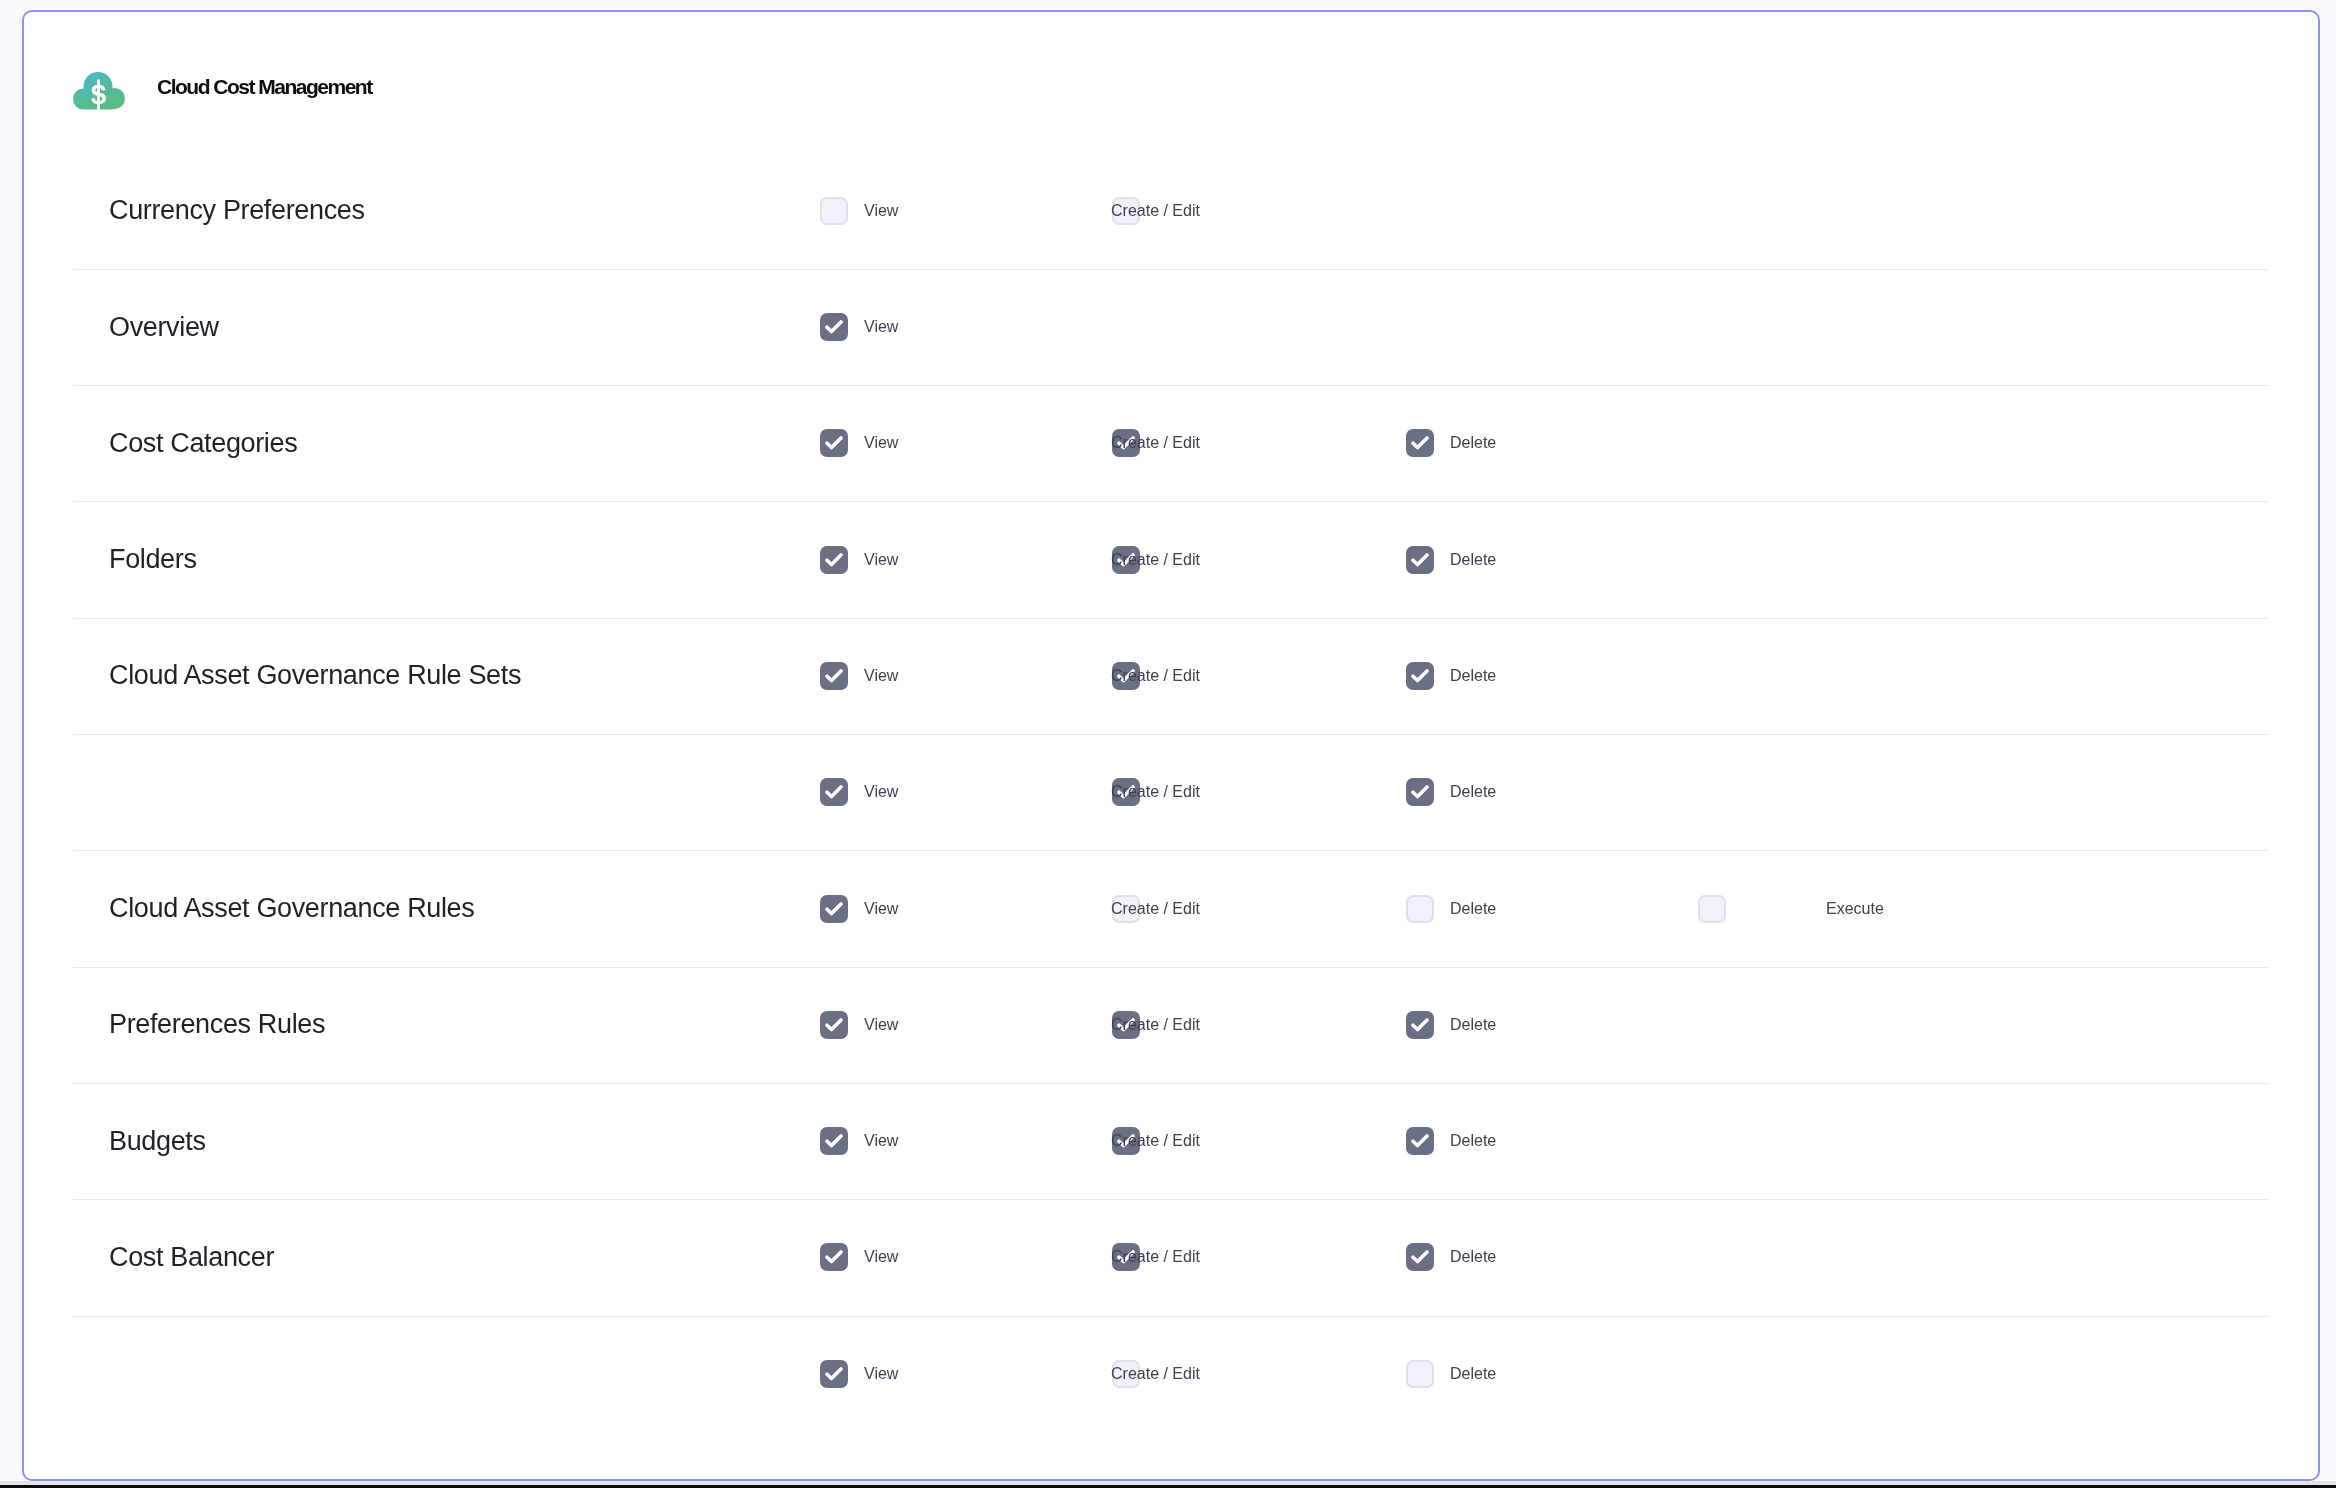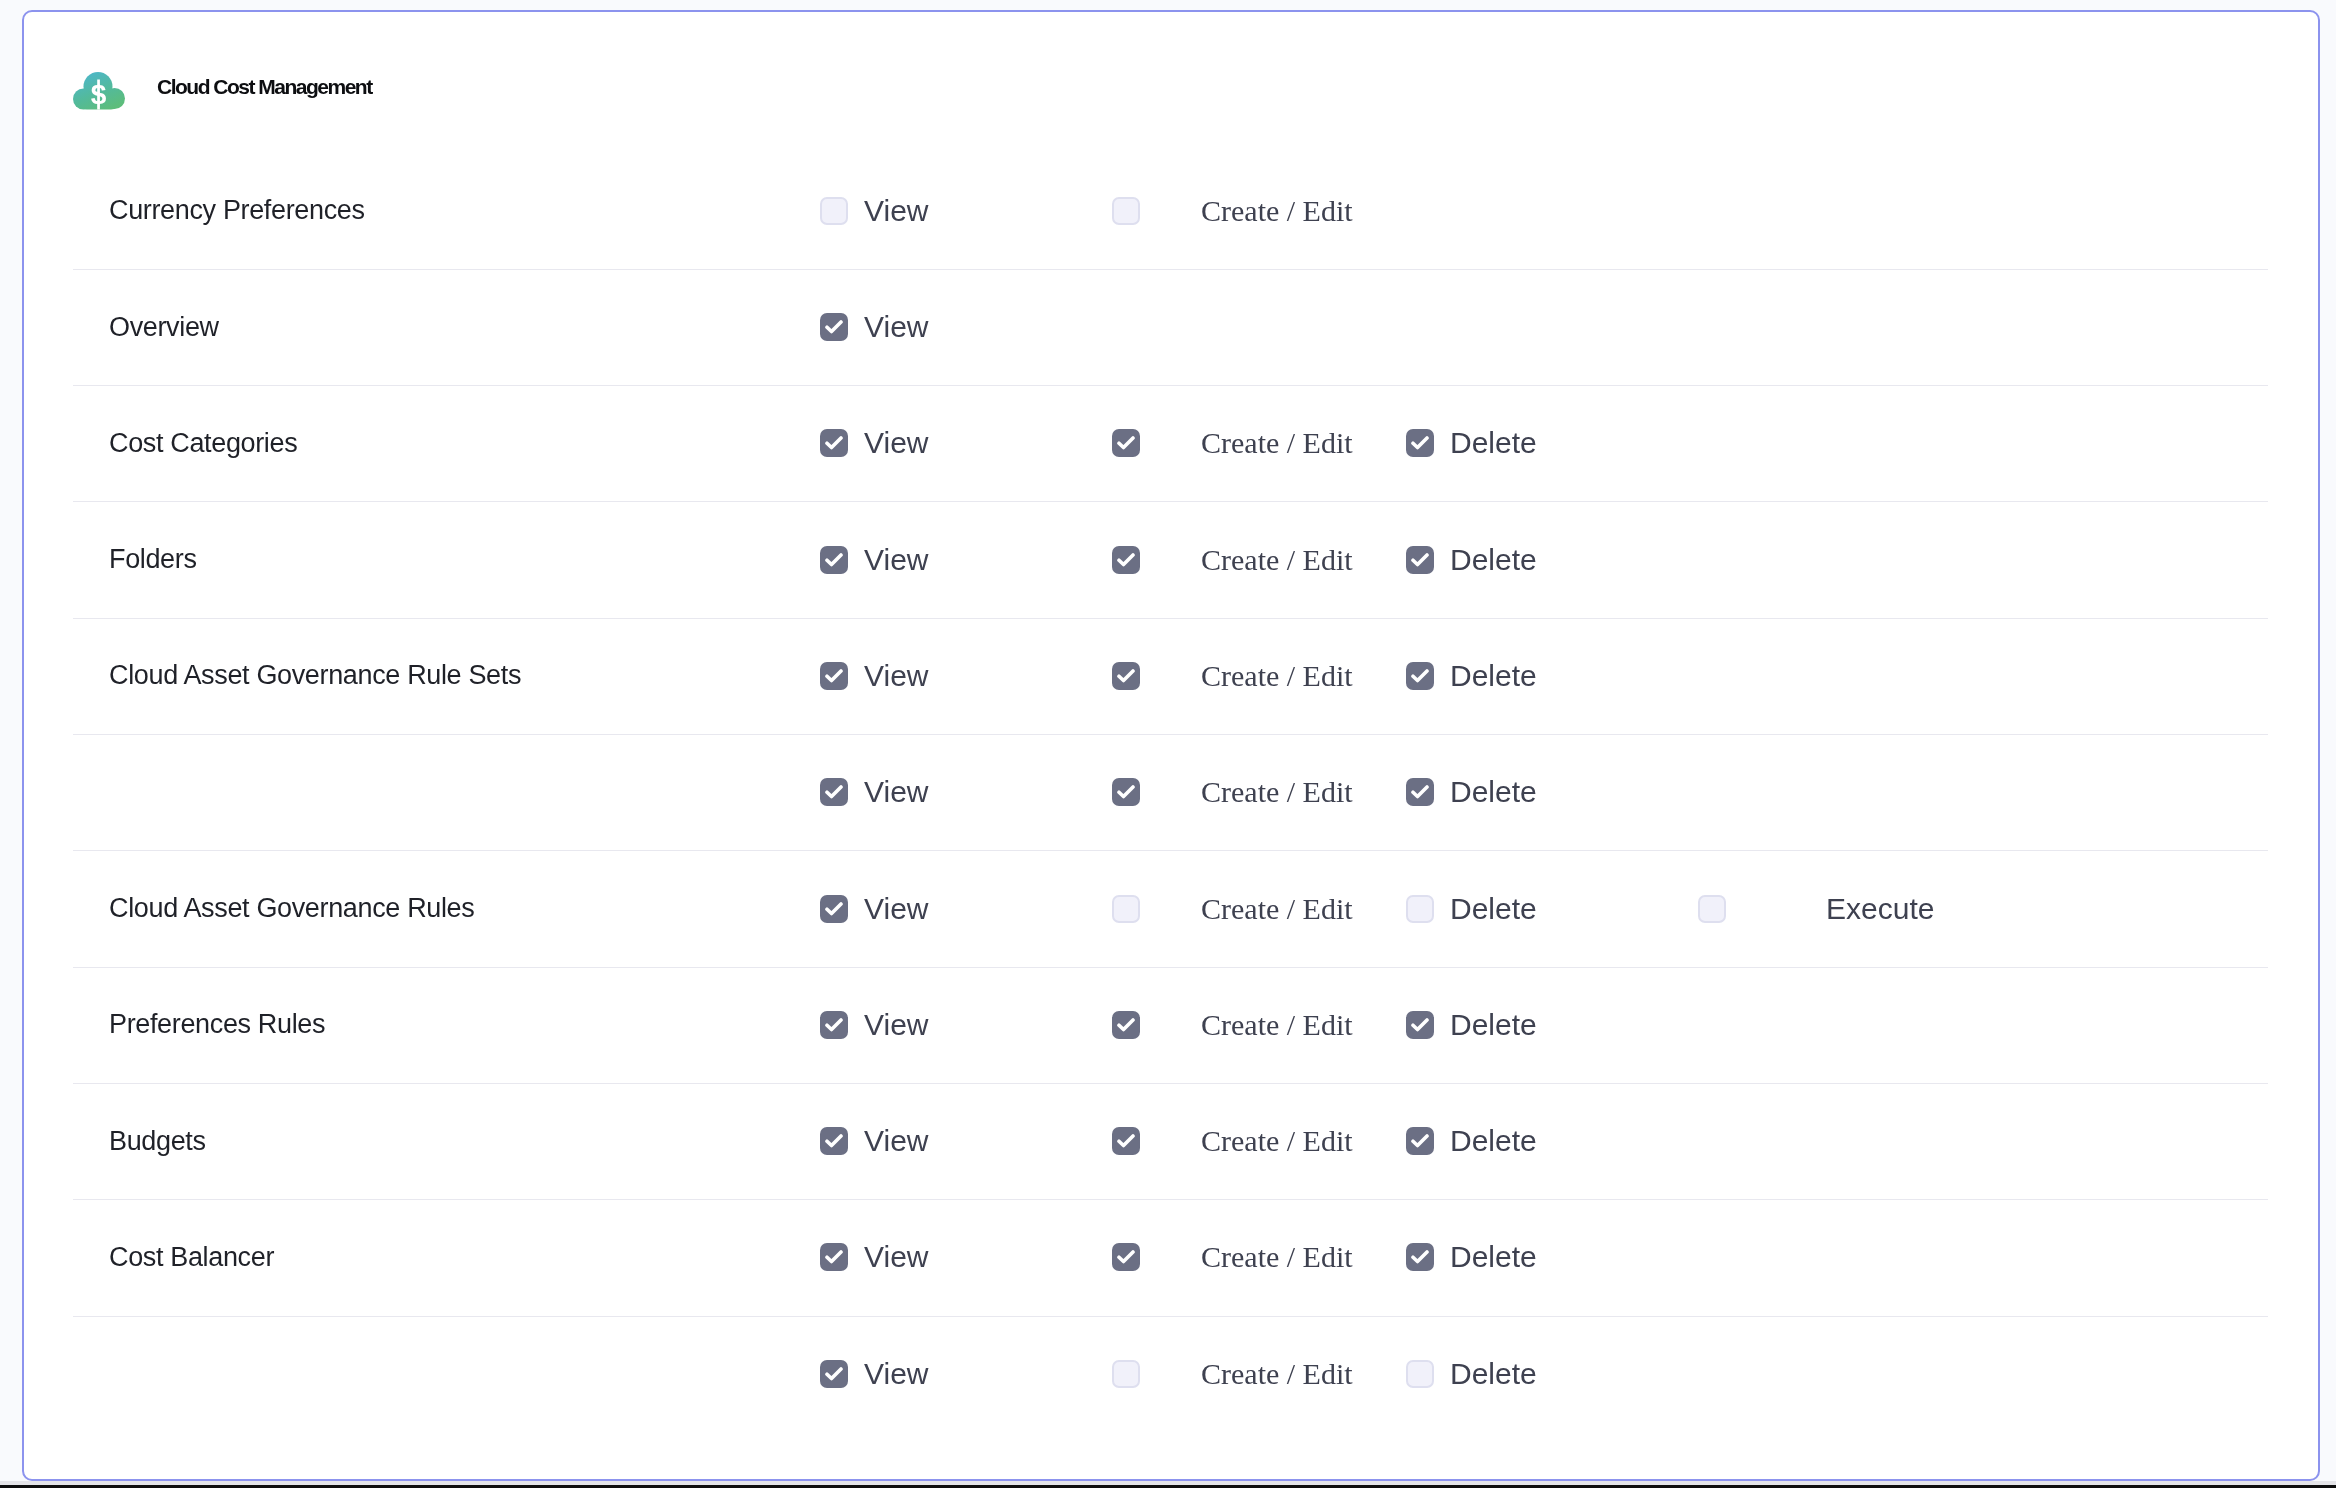--- a/index.html
+++ b/index.html
@@ -30,24 +30,24 @@
     display:flex;align-items:center;
     font-size:27px;letter-spacing:-0.35px;color:#1F2128;white-space:nowrap;
   }
   .cb{position:absolute;top:44.15px;width:28px;height:28px;border-radius:7px;box-sizing:border-box;}
   .cb.on{background:#6B6F84;}
   .cb.off{background:#F1F1FA;border:2px solid #DEDFEF;}
   .cb svg{position:absolute;left:5px;top:7px;}
   .cbl{
     position:absolute;top:0;height:116.3px;
     display:flex;align-items:center;
-    font-size:30px;color:#3E4150;white-space:nowrap;
+    font-size:16px;color:#3E4150;white-space:nowrap;
   }
   .c1{left:747px;} .c1l{left:791px;}
-  .c2{left:1039px;} .c2l{left:1128px;font-family:Liberation Serif, serif;}
+  .c2{left:1039px;} .c2l{left:1038px;}
   .c3{left:1333px;} .c3l{left:1377px;}
   .c4{left:1625px;} .c4l{left:1753px;}
   .understrip{position:absolute;left:0;top:1481px;width:2336px;height:4px;background:#E4E4E8;}
   .botbar{position:absolute;left:0;top:1484.5px;width:2336px;height:3.5px;background:#0D0D0D;}
 </style>
 </head>
 <body>
 <div class="card"></div>
 <svg class="hdr-icon" width="52" height="38" viewBox="0 0 52 38">
   <defs>

